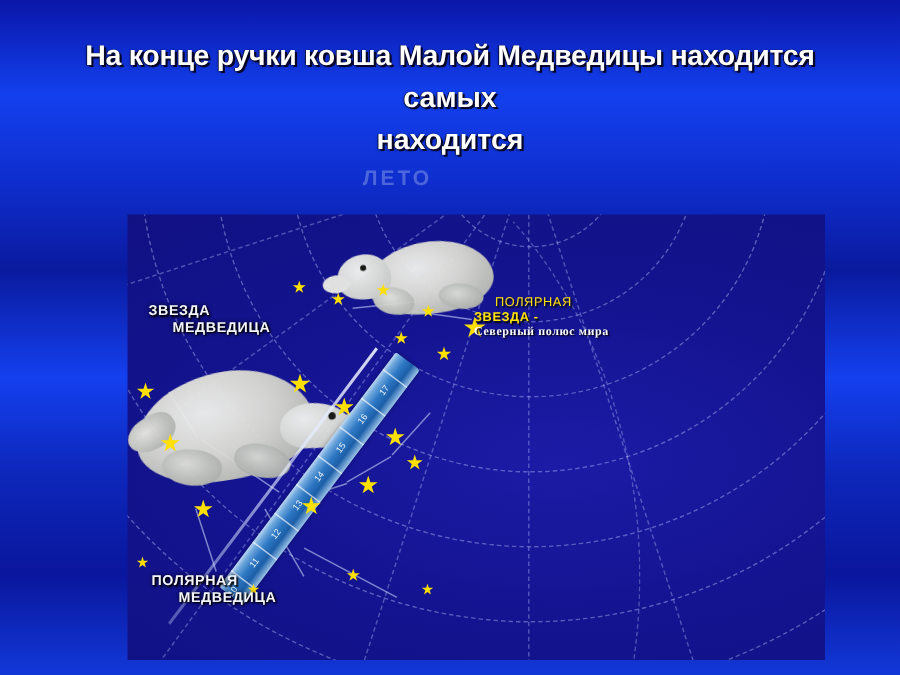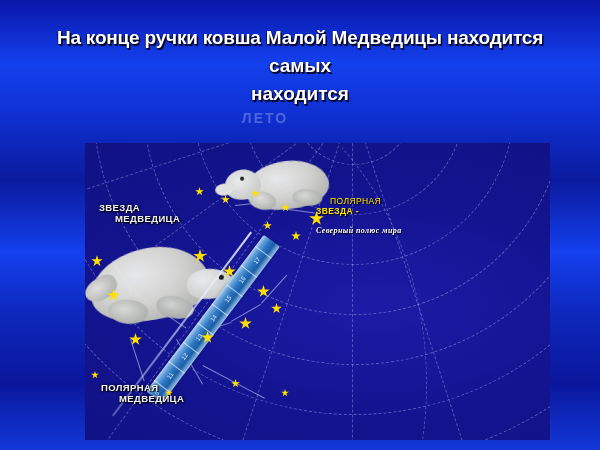--- a/index.html
+++ b/index.html
@@ -121,22 +121,22 @@
     text-shadow:1px 1px 1px #000,0 0 3px #000;}
   #lbl-minor .l2{display:block;padding-left:16px;}
   #lbl-major{left:16px;top:240px;color:#f2f4fa;font-size:9.5px;
     text-shadow:1px 1px 1px #000,0 0 3px #000;}
   #lbl-major .l2{display:block;padding-left:18px;}
   #lbl-polaris{left:231px;top:54px;}
   #lbl-polaris .p1{display:block;color:#ffe200;font-size:8.5px;font-weight:normal;
     text-shadow:1px 1px 1px #000;padding-left:14px;}
   #lbl-polaris .p2{display:block;color:#ffe200;font-size:8.5px;font-weight:bold;
     text-shadow:1px 1px 1px #000;}
-  #lbl-polaris .p3{display:block;color:#fbfcff;font-size:8px;font-style:italic;font-weight:bold;
-    font-family:"Liberation Serif",serif;text-shadow:1px 1px 1px #000;margin-top:11px;}
+  #lbl-polaris .p3{display:block;color:#fbfcff;font-size:8px;font-weight:bold;
+    font-family:"Liberation Serif",serif;text-shadow:1px 1px 1px #000;margin-top:1px;}
 
   
   #headline{
     position:absolute;left:0;top:0;width:600px;
     text-align:center;
     font-weight:bold;
     font-size:19px;
     line-height:28px;
     color:#ffffff;
     text-shadow:1.5px 1.5px 0 #05052a, -0.5px 0 0 #05052a, 0 1px 2px rgba(0,0,0,.7);

